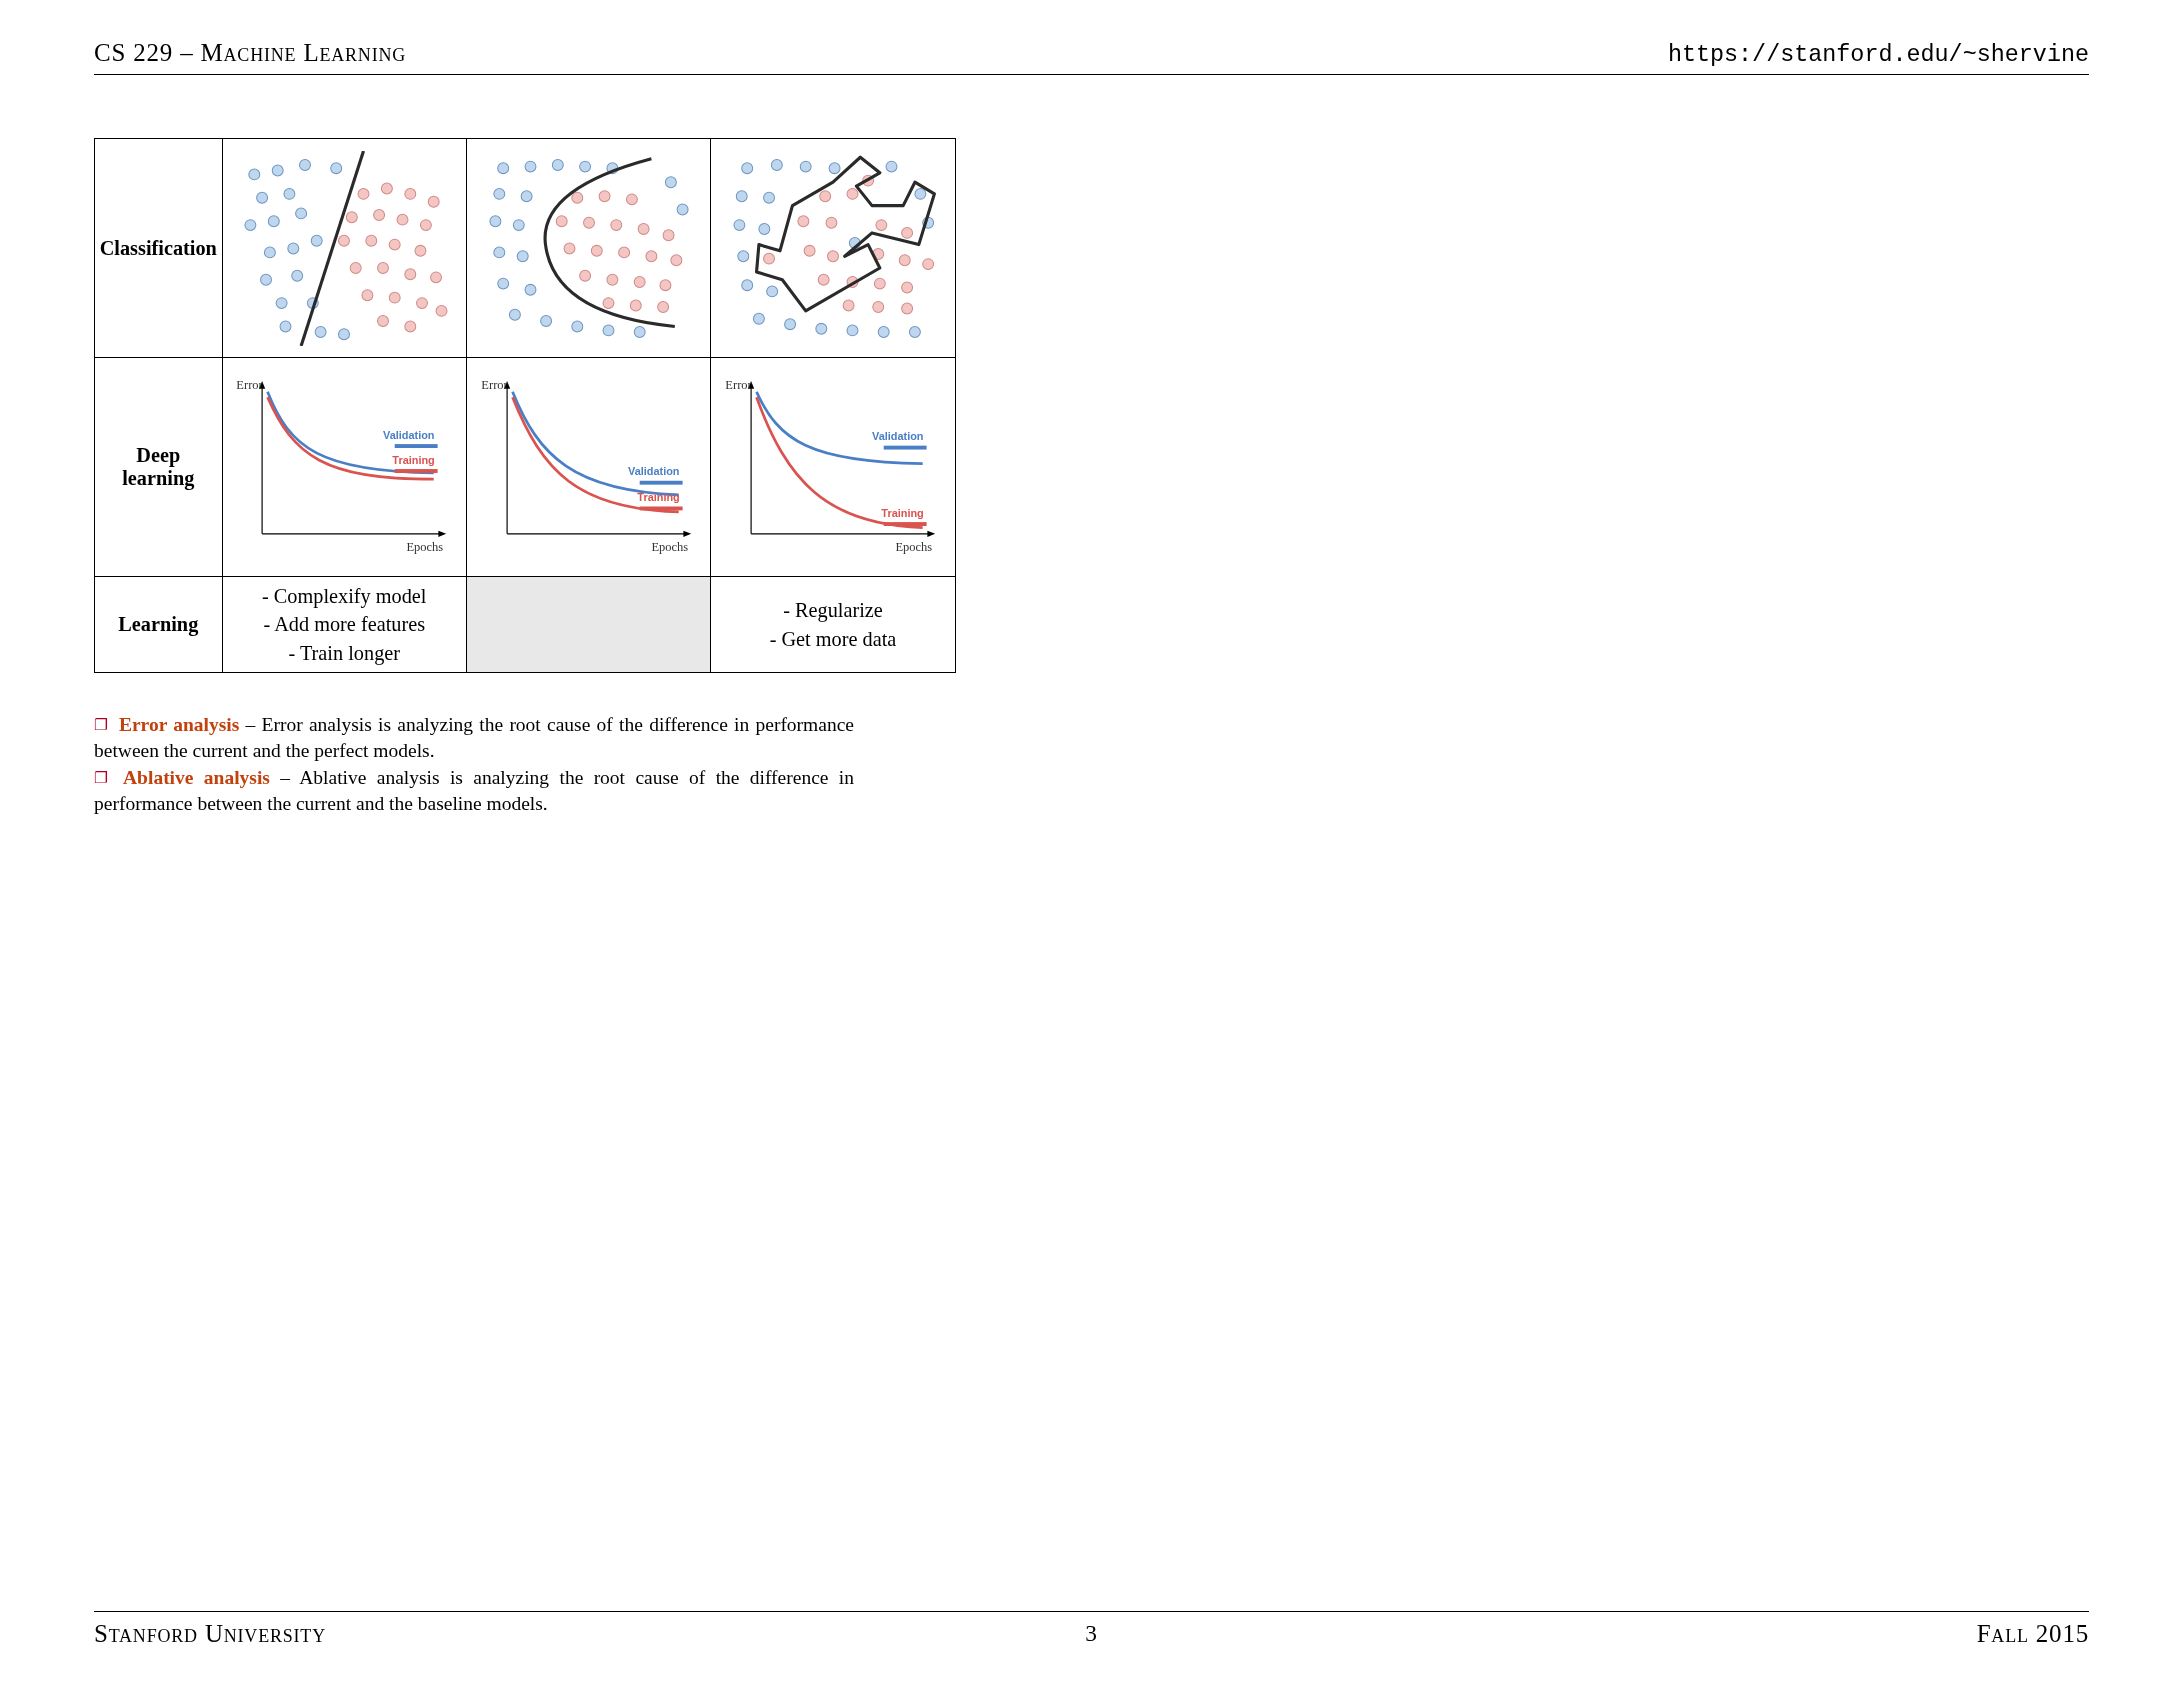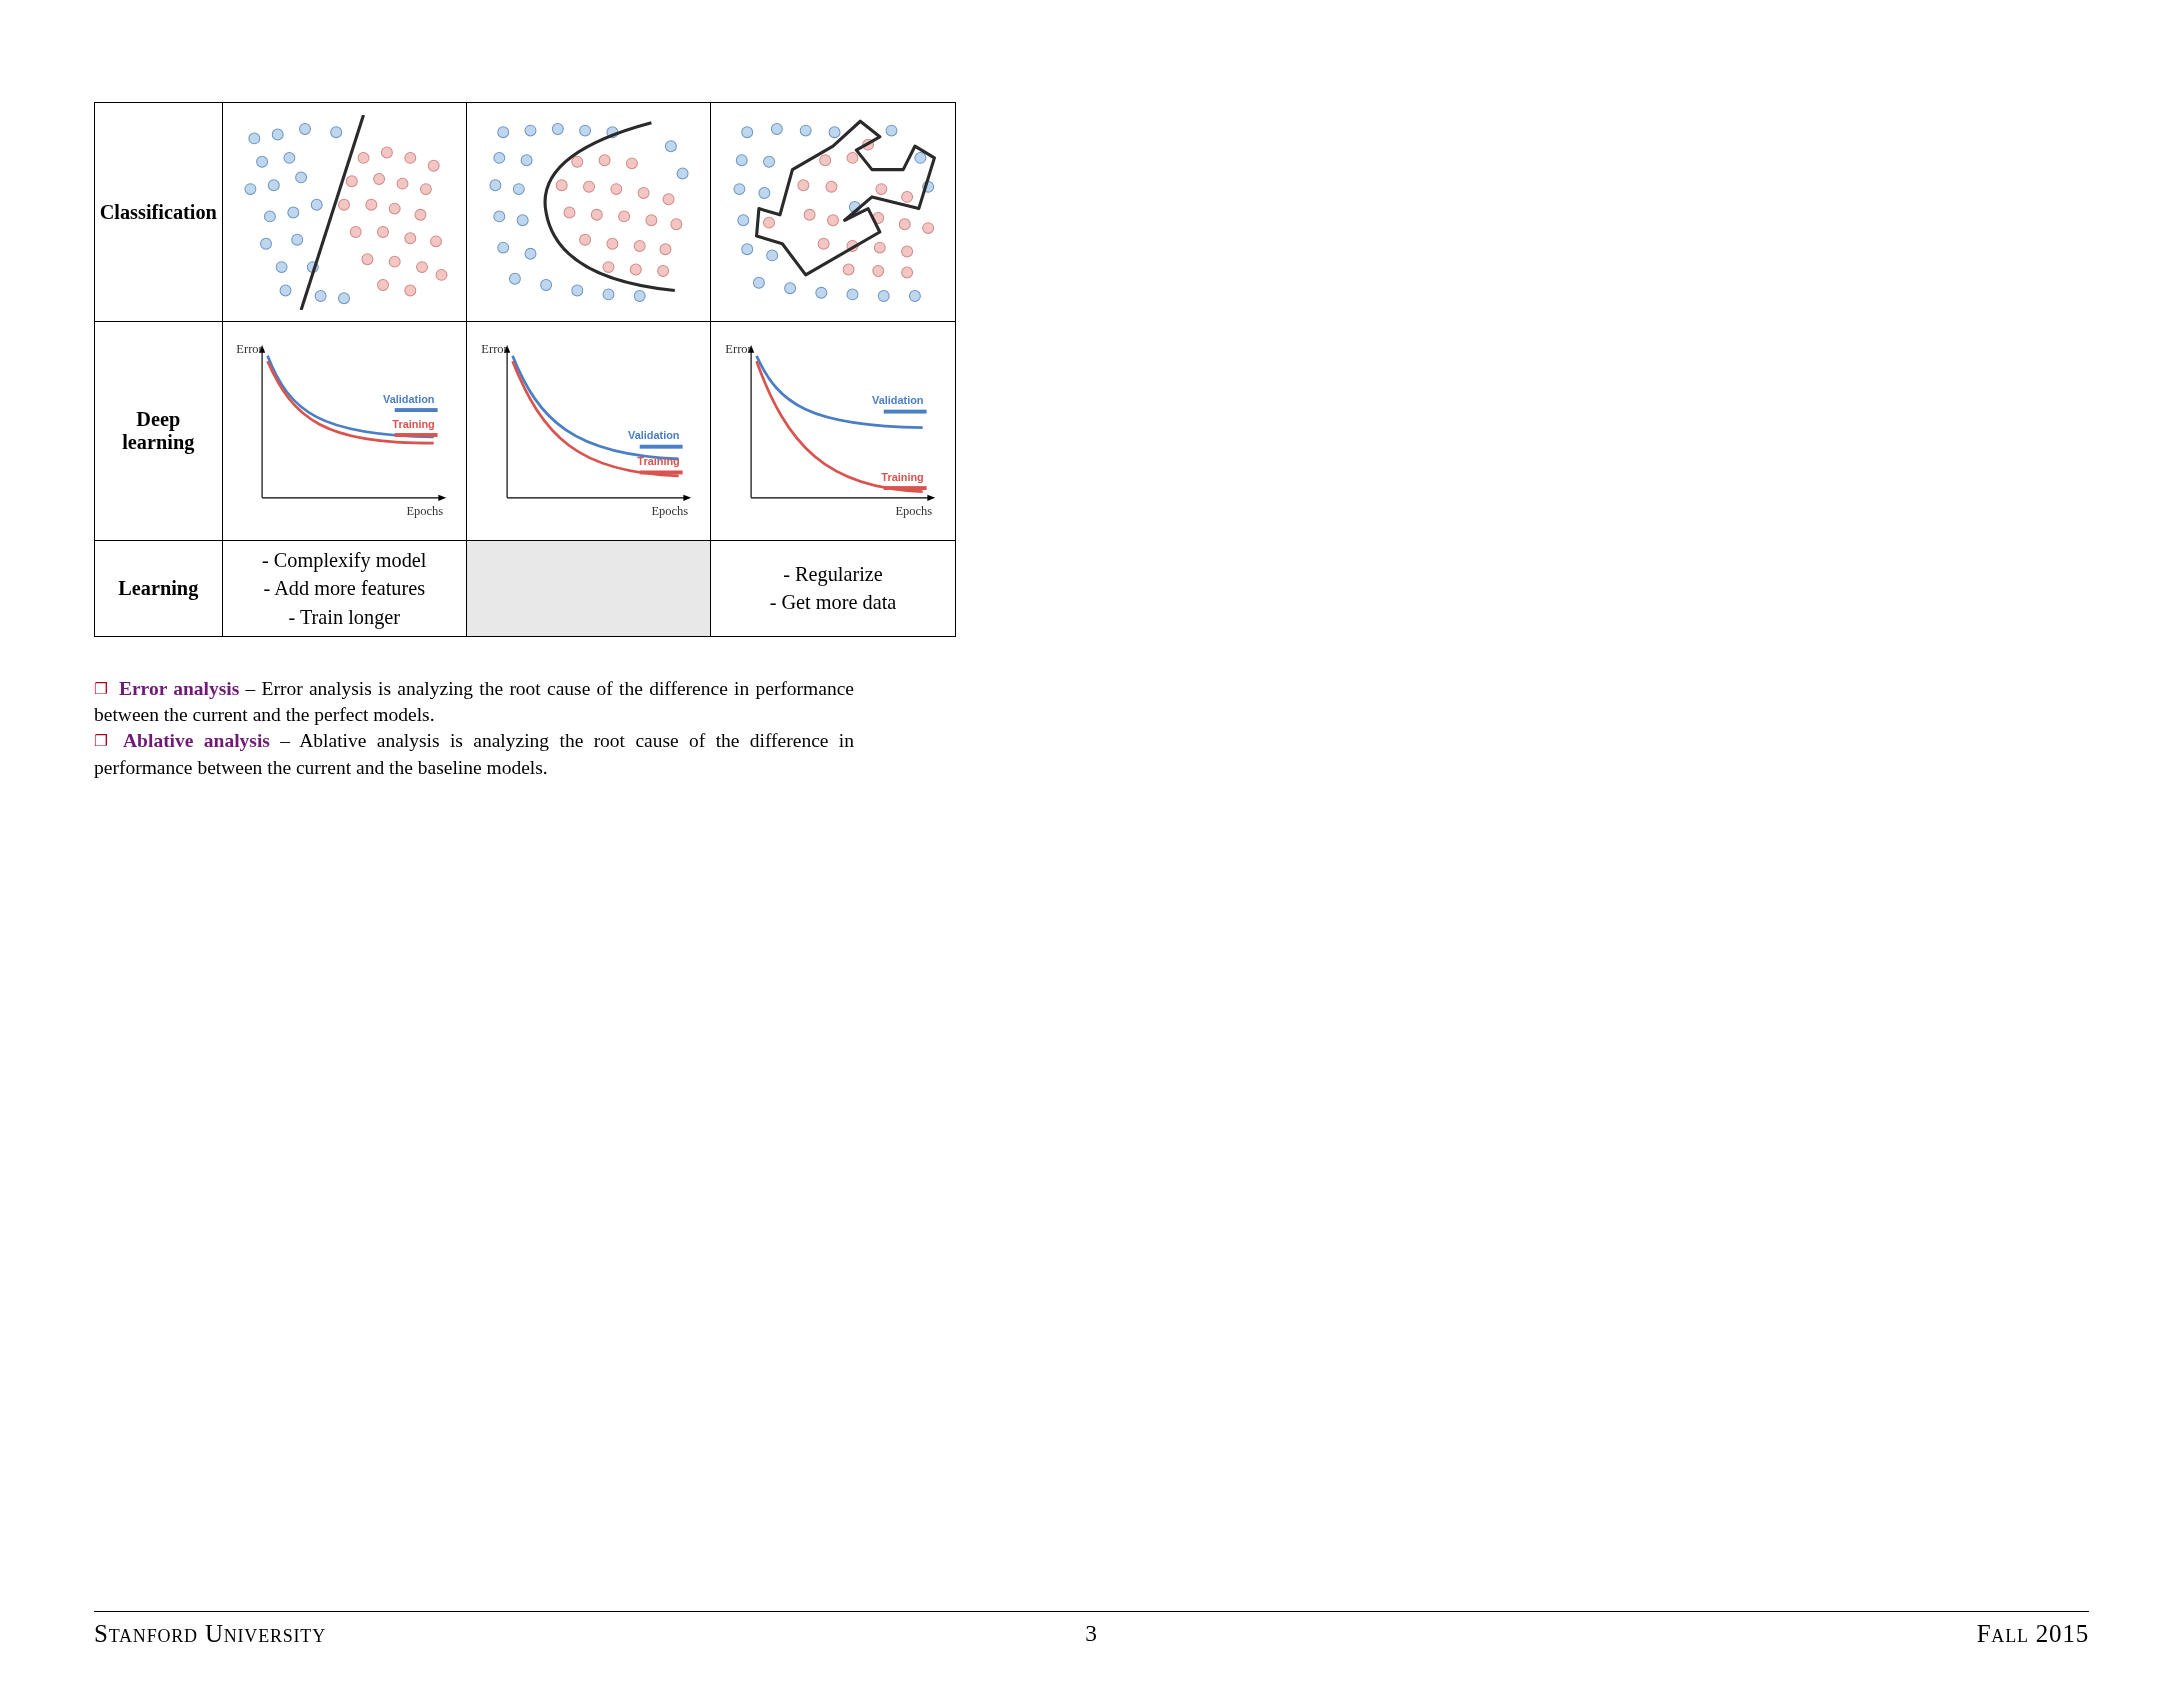--- a/index.html
+++ b/index.html
@@ -58,21 +58,21 @@
     font-size: 19.5px;
     line-height: 1.35;
     text-align: justify;
   }
   .bookmark {
     color: #b00020;
     font-size: 15.6px;
     margin-right: 4.7px;
     vertical-align: 0.8px;
   }
-  .term { color: #701a75; font-weight: bold; }
+  .term { color: #c2410c; font-weight: bold; }
   .footer {
     position: absolute;
     left: 0; right: 0; bottom: 0;
     border-top: 0.8px solid #000;
     padding-top: 7.8px;
     display: flex;
     justify-content: space-between;
     font-size: 25px;
     font-variant: small-caps;
     letter-spacing: 0.8px;
@@ -80,20 +80,24 @@
   }
   .footer-center { position: absolute; left: 50%; transform: translateX(-50%); font-variant: normal; font-size: 23.4px;}
   svg { display: block; margin: auto; }
   .axis-lbl { font: 16px serif; fill: #333; }
   .leg { font: bold 14px sans-serif; }
 </style>
 </head>
 <body>
 
 <div class="page">
+  <div class="header">
+    <span class="header-left">CS 229 – Machine Learning</span>
+    <span class="header-right">https://stanford.edu/~shervine</span>
+  </div>
 
   <div class="content">
     <table class="grid">
 
       <tbody>
           <tr>
         <td class="rowhead">Classification</td>
         <td class="diagram">
           <svg width="234" height="195" viewBox="0 0 300 250">
             <g fill="#bfd6ef" stroke="#6d95c1" stroke-width="1.3">

